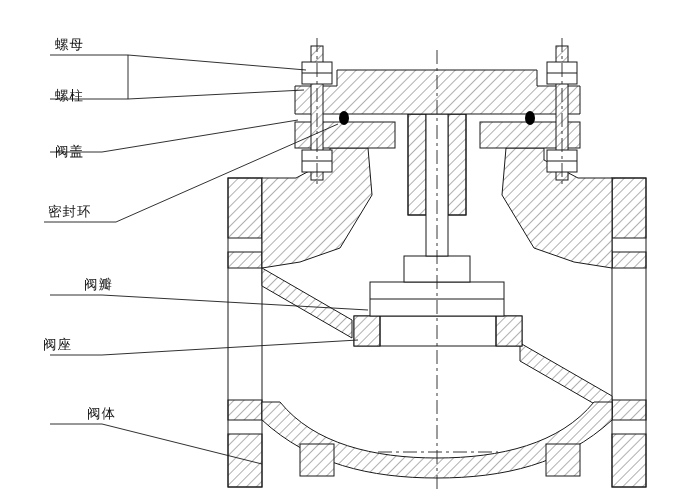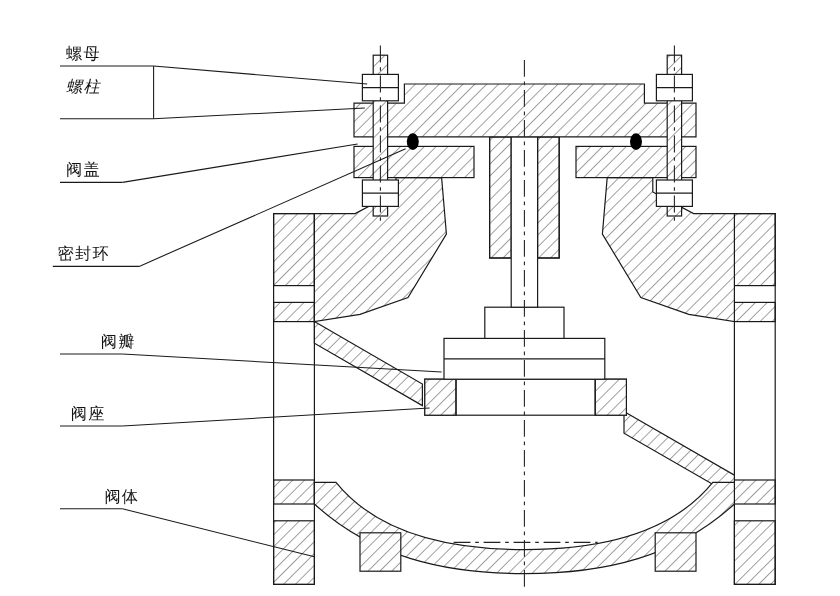--- a/index.html
+++ b/index.html
@@ -141,21 +141,21 @@
       <line x1="50" y1="355" x2="102" y2="355"></line>
       <line x1="102" y1="355" x2="358" y2="340"></line>
 
       <line x1="50" y1="424" x2="102" y2="424"></line>
       <line x1="102" y1="424" x2="262" y2="464"></line>
     </g>
   </svg>
 
   <div>
     <span class="lbl" style="left:55px;top:36px;">螺母</span>
-    <span class="lbl" style="left:55px;top:64px;font-style:italic;">螺柱</span>
-    <span class="lbl" style="left:55px;top:133px;">阀盖</span>
+    <span class="lbl" style="left:55px;top:87px;">螺柱</span>
+    <span class="lbl" style="left:55px;top:143px;">阀盖</span>
     <span class="lbl" style="left:48px;top:203px;">密封环</span>
     <span class="lbl" style="left:55px;top:276px;margin-left:29px;">阀瓣</span>
-    <span class="lbl" style="left:59px;top:336px;">阀座</span>
+    <span class="lbl" style="left:43px;top:336px;">阀座</span>
     <span class="lbl" style="left:55px;top:405px;margin-left:32px;">阀体</span>
   </div>
 
 </div>
 
 </body></html>

